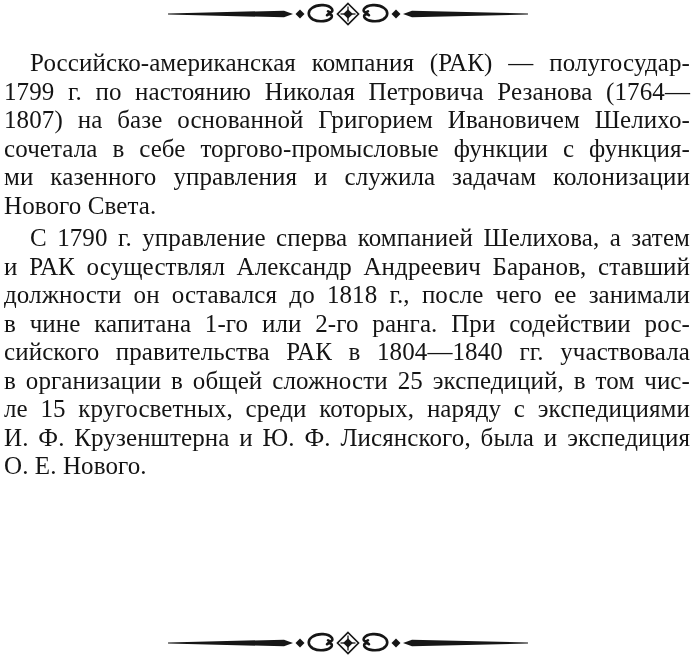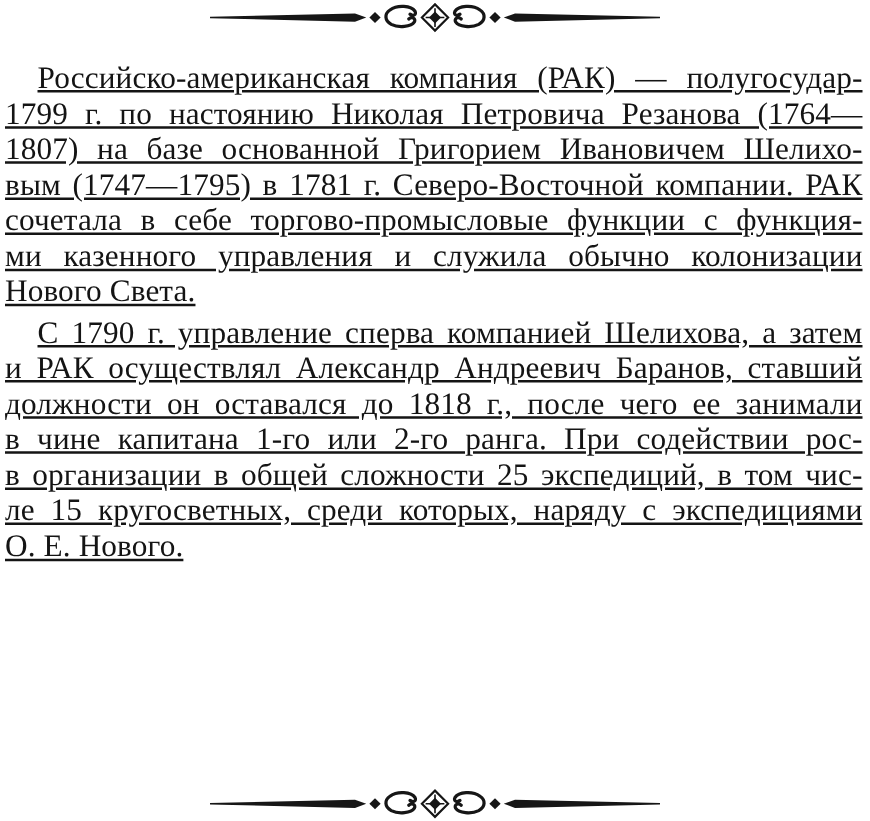--- a/index.html
+++ b/index.html
@@ -23,21 +23,21 @@
   .text-body {
     position: absolute;
     top: 49px;
     left: 4px;
     right: 6px;
     color: #141414;
     font-size: 25px;
     line-height: 28.5px;
     letter-spacing: 0.1px;
   }
-  .para { margin: 0 0 4px 0; text-decoration: underline; }
+  .para { margin: 0 0 4px 0; }
   .line {
     text-align: justify;
     text-align-last: justify;
     text-justify: inter-word;
     white-space: normal;
   }
   .line.first { text-indent: 26px; }
   .line.last { text-align-last: left; }
 </style>
 </head>
@@ -64,32 +64,33 @@
       <polygon points="182,8.2 186.8,13 182,17.8 177.2,13" fill="currentColor"></polygon>
     </g>
   </svg>
 </div>
 
 <div class="text-body" style="color: rgb(20, 20, 20);">
     <div class="para">
       <div class="line first">Российско-американская компания (РАК) — полугосудар-</div>
       <div class="line">1799 г. по настоянию Николая Петровича Резанова (1764—</div>
       <div class="line">1807) на базе основанной Григорием Ивановичем Шелихо-</div>
-      <div class="line">вым (1747—1795) в 1781 г. Северо-Восточной компании. РАК</div>
       <div class="line">сочетала в себе торгово-промысловые функции с функция-</div>
-      <div class="line">ми казенного управления и служила обычно колонизации</div>
+      <div class="line">ми казенного управления и служила задачам колонизации</div>
       <div class="line last">Нового Света.</div>
     </div>
     <div class="para">
       <div class="line first">С 1790 г. управление сперва компанией Шелихова, а затем</div>
       <div class="line">и РАК осуществлял Александр Андреевич Баранов, ставший</div>
       <div class="line">должности он оставался до 1818 г., после чего ее занимали</div>
       <div class="line">в чине капитана 1-го или 2-го ранга. При содействии рос-</div>
+      <div class="line">сийского правительства РАК в 1804—1840 гг. участвовала</div>
       <div class="line">в организации в общей сложности 25 экспедиций, в том чис-</div>
       <div class="line">ле 15 кругосветных, среди которых, наряду с экспедициями</div>
+      <div class="line">И. Ф. Крузенштерна и Ю. Ф. Лисянского, была и экспедиция</div>
       <div class="line last">О. Е. Нового.</div>
     </div>
   </div>
 
 <div class="ornament bottom" style="color: rgb(22, 22, 22);">
   <svg width="364" height="26" viewBox="0 0 364 26">
     <polygon points="2,12.4 118,9.7 127,13 118,16.3 2,13.6" fill="currentColor"></polygon>
     <polygon points="362,12.4 246,9.7 237,13 246,16.3 362,13.6" fill="currentColor"></polygon>
     <polygon points="129.5,13 134,8.6 138.5,13 134,17.4" fill="currentColor"></polygon>
     <polygon points="225.5,13 230,8.6 234.5,13 230,17.4" fill="currentColor"></polygon>

